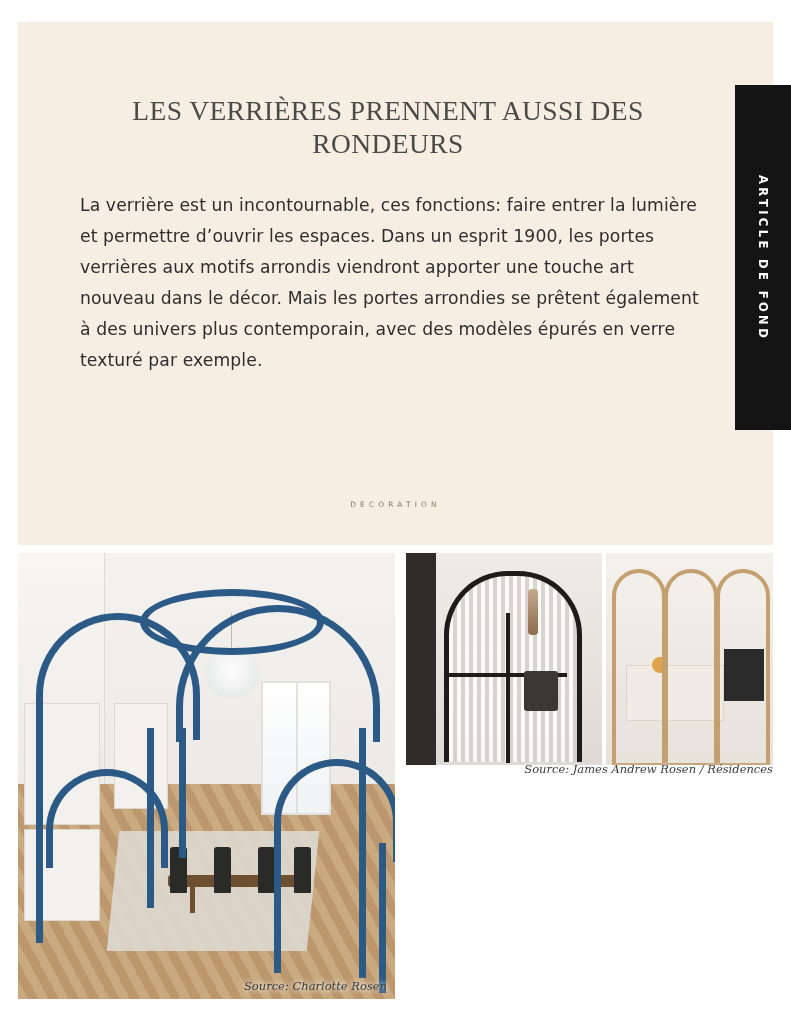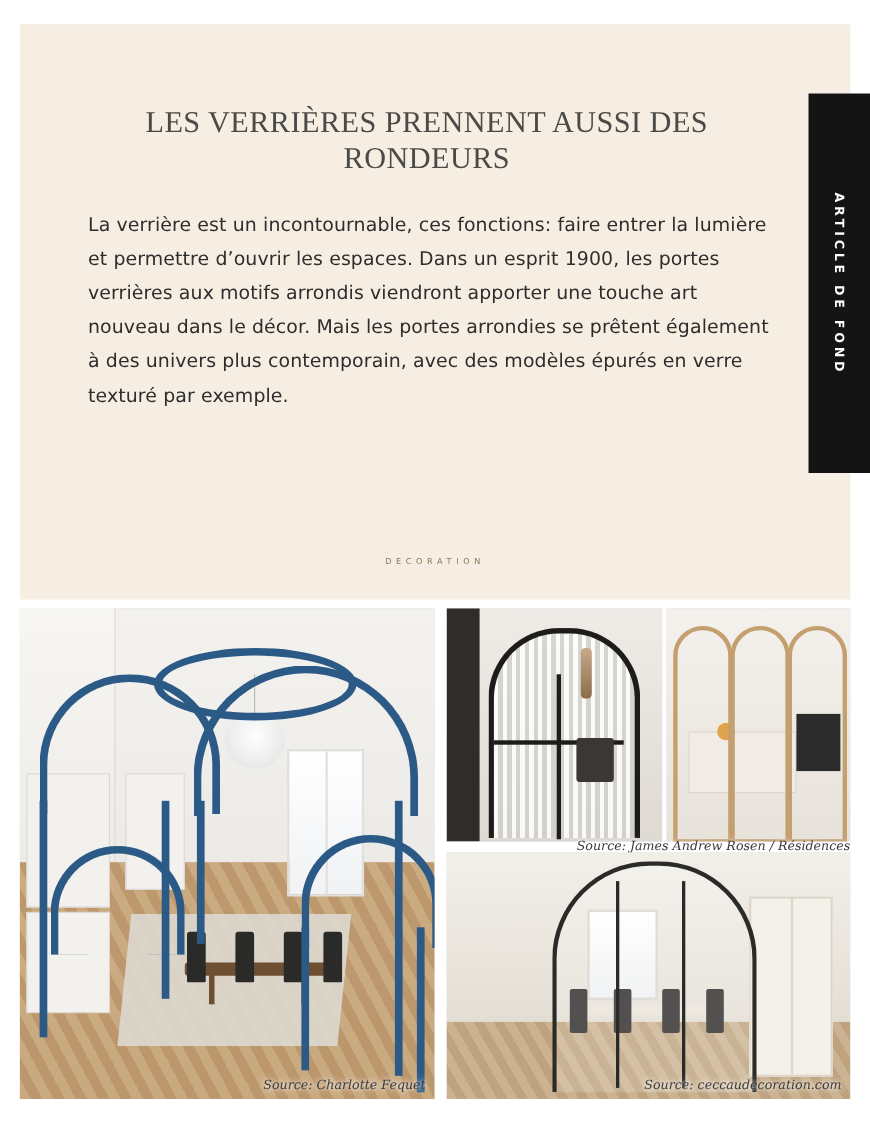--- a/index.html
+++ b/index.html
@@ -108,21 +108,21 @@
   .logo-rule-l, .logo-rule-r {
     position: absolute;
     top: 14px;
     width: 34px;
     height: 1px;
     background: #6b583c;
   }
   .logo-rule-l { left: -44px; }
   .logo-rule-r { right: -44px; }
   .logo-sub {
-    margin-top: 6px;
+    margin-top: 0;
     font-size: 7.4px;
     letter-spacing: 4.2px;
     color: #8a7a5f;
     font-family: "DejaVu Sans", sans-serif;
   }
 
   
   .img {
     position: absolute;
     overflow: hidden;
@@ -294,21 +294,21 @@
       <div class="blue-arch" style="left:158px; top:52px; width:190px; height:130px;"></div>
       <div class="blue-arch" style="left:28px; top:216px; width:108px; height:92px;"></div>
       <div class="blue-arch" style="left:256px; top:206px; width:112px; height:96px;"></div>
       <div class="blue-col" style="left:18px; top:175px; height:215px;"></div>
       <div class="blue-col" style="left:129px; top:175px; height:180px;"></div>
       <div class="blue-col" style="left:161px; top:175px; height:130px;"></div>
       <div class="blue-col" style="left:341px; top:175px; height:250px;"></div>
       <div class="blue-col" style="left:256px; top:290px; height:130px;"></div>
       <div class="blue-col" style="left:361px; top:290px; height:150px;"></div>
     </div>
-    <div class="cap">Source: Charlotte Fequet</div>
+    <div class="cap">Source: Charlotte Rosen</div>
   </div>
 
   <div class="img" id="photo-arch">
     <div class="room-arch">
       <div class="arch-wall"></div>
       <div class="arch-dark"></div>
       <div class="arch-frame"></div>
       <div class="arch-mull" style="left:100px; top:60px; width:4px; height:150px;"></div>
       <div class="arch-mull" style="left:43px; top:120px; width:118px; height:4px;"></div>
       <div class="arch-pend"></div>
@@ -321,30 +321,14 @@
       <div class="wood-bed"></div>
       <div class="wood-orange"></div>
       <div class="wood-art"></div>
       <div class="wood-frame" style="left:6px; top:16px; width:46px; height:190px;"></div>
       <div class="wood-frame" style="left:58px; top:16px; width:46px; height:190px;"></div>
       <div class="wood-frame" style="left:110px; top:16px; width:46px; height:190px;"></div>
     </div>
   </div>
   <div class="cap cap-arch">Source: James Andrew Rosen / Résidences</div>
 
-  <div class="img" id="photo-dining">
-    <div class="room-din">
-      <div class="din-floor"></div>
-      <div class="din-cab"></div>
-      <div class="din-win"></div>
-      <div class="din-table"></div>
-      <div class="din-chair" style="left:112px;"></div>
-      <div class="din-chair" style="left:152px;"></div>
-      <div class="din-chair" style="left:196px;"></div>
-      <div class="din-chair" style="left:236px;"></div>
-      <div class="din-arch"></div>
-      <div class="din-v" style="left:154px; top:26px; height:188px;"></div>
-      <div class="din-v" style="left:214px; top:26px; height:188px;"></div>
-    </div>
-    <div class="cap">Source: ceccaudecoration.com</div>
-  </div>
 
 </div>
 
 </body></html>

